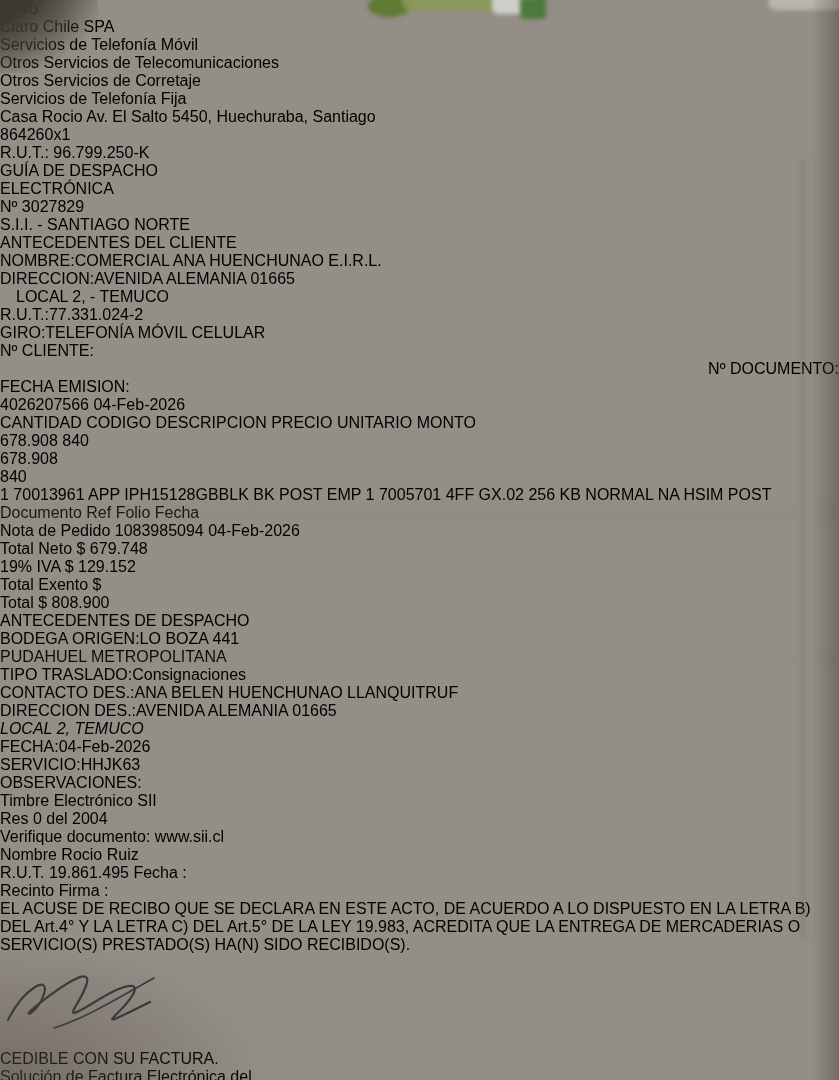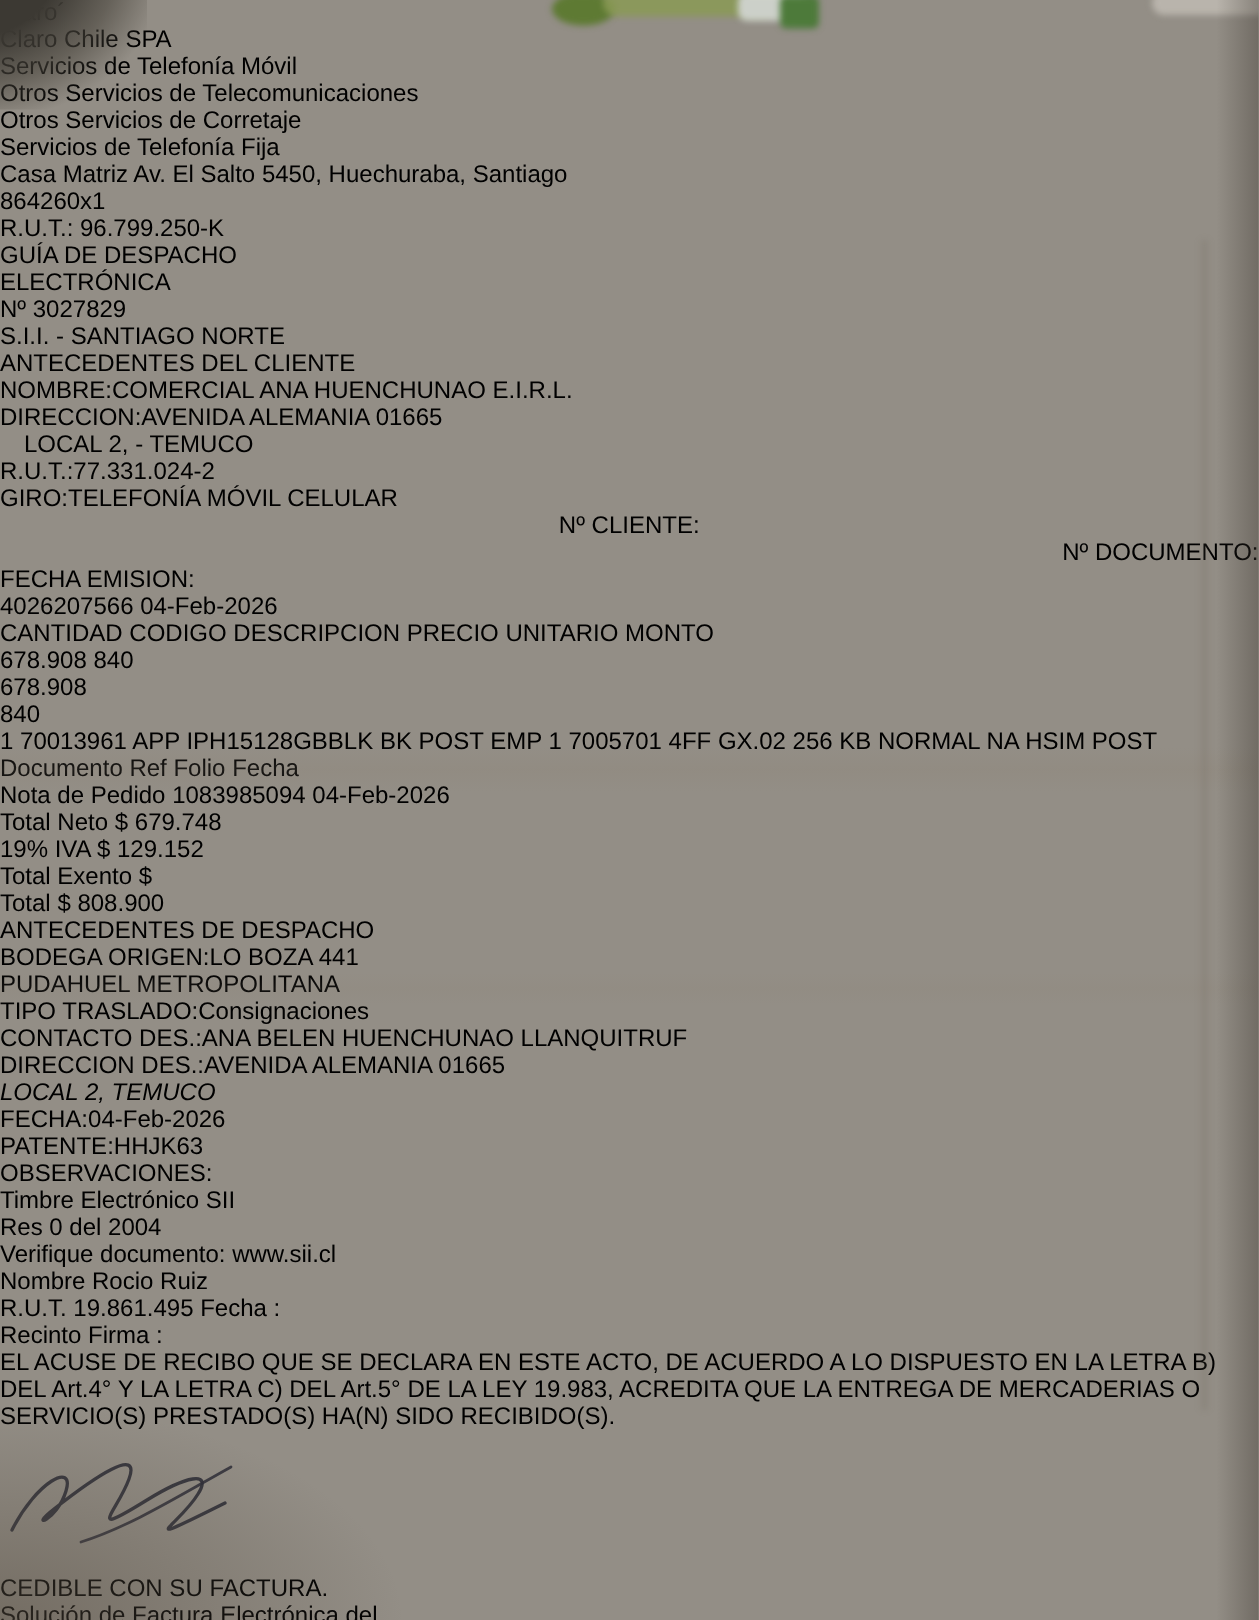--- a/index.html
+++ b/index.html
@@ -153,21 +153,21 @@
       <div class="pen-dot"></div>
       <div class="logo"><span>Claro</span><span class="logo-tick">´</span></div>
 
       
       <div class="company">
         <div class="cname">Claro Chile SPA</div>
         <div>Servicios de Telefonía Móvil</div>
         <div>Otros Servicios de Telecomunicaciones</div>
         <div>Otros Servicios de Corretaje</div>
         <div>Servicios de Telefonía Fija</div>
-        <div>Casa Matriz Av. El Salto 5450, Huechuraba, Santiago</div>
+        <div>Casa Rocio Av. El Salto 5450, Huechuraba, Santiago</div>
       </div>
 
       
       <div class="hand hand-ref">864260x1</div>
 
       
       <div class="rut-box">R.U.T.: 96.799.250-K</div>
       <div class="guia-box">
         <div class="guia-title">
           <div>GUÍA DE DESPACHO</div>
@@ -191,21 +191,21 @@
       <div class="fl" style="left:209px; top:274px;">
         <span class="fval" style="margin-left:16px;">LOCAL 2, -  TEMUCO</span>
       </div>
       <div class="fl" style="left:65px; top:291px;">
         <span class="flabel w132">R.U.T.</span><span class="fcolon">:</span><span class="fval">77.331.024-2</span>
       </div>
       <div class="fl" style="left:65px; top:304px;">
         <span class="flabel w132">GIRO</span><span class="fcolon">:</span><span class="fval">TELEFONÍA MÓVIL CELULAR</span>
       </div>
 
-      <div class="fl" style="left:505px; top:242px;text-align:center;">
+      <div class="fl" style="left:505px; top:242px;">
         <span class="flabel w120">Nº CLIENTE</span><span class="fcolon">:</span>
       </div>
       <div class="fl" style="left:505px; top:253px;text-align:right;">
         <span class="flabel w120">Nº DOCUMENTO</span><span class="fcolon">:</span>
       </div>
       <div class="fl" style="left:505px; top:280px;">
         <span class="flabel w120">FECHA EMISION</span><span class="fcolon">:</span>
       </div>
       <span class="rval" style="left:648px; top:239px; width:140px;">4026207566</span>
       <span class="rval" style="left:648px; top:259px; width:140px;">04-Feb-2026</span>
@@ -298,21 +298,21 @@
         <span class="flabel w112">DIRECCION DES.</span><span class="fcolon">:</span><span class="fval">AVENIDA ALEMANIA 01665</span>
       </div>
       <div class="fl" style="left:198px; top:770px;">
         <span class="fval" style="margin-left:0;font-style:italic;">LOCAL 2,  TEMUCO</span>
       </div>
 
       <div class="fl" style="left:484px; top:691px;">
         <span class="flabel w124">FECHA</span><span class="fcolon">:</span><span class="fval">04-Feb-2026</span>
       </div>
       <div class="fl" style="left:484px; top:712px;">
-        <span class="flabel w124">PATENTE</span><span class="fcolon">:</span><span class="fval">HHJK63</span>
+        <span class="flabel w124">SERVICIO</span><span class="fcolon">:</span><span class="fval">HHJK63</span>
       </div>
       <div class="fl" style="left:484px; top:735px;">
         <span class="flabel w124">OBSERVACIONES</span><span class="fcolon">:</span>
       </div>
       <div class="rule" style="left:478px; top:747px; width:312px;"></div>
 
       
       <div class="barcode">
         <div class="bc-row"></div>
         <div class="bc-row"></div>

